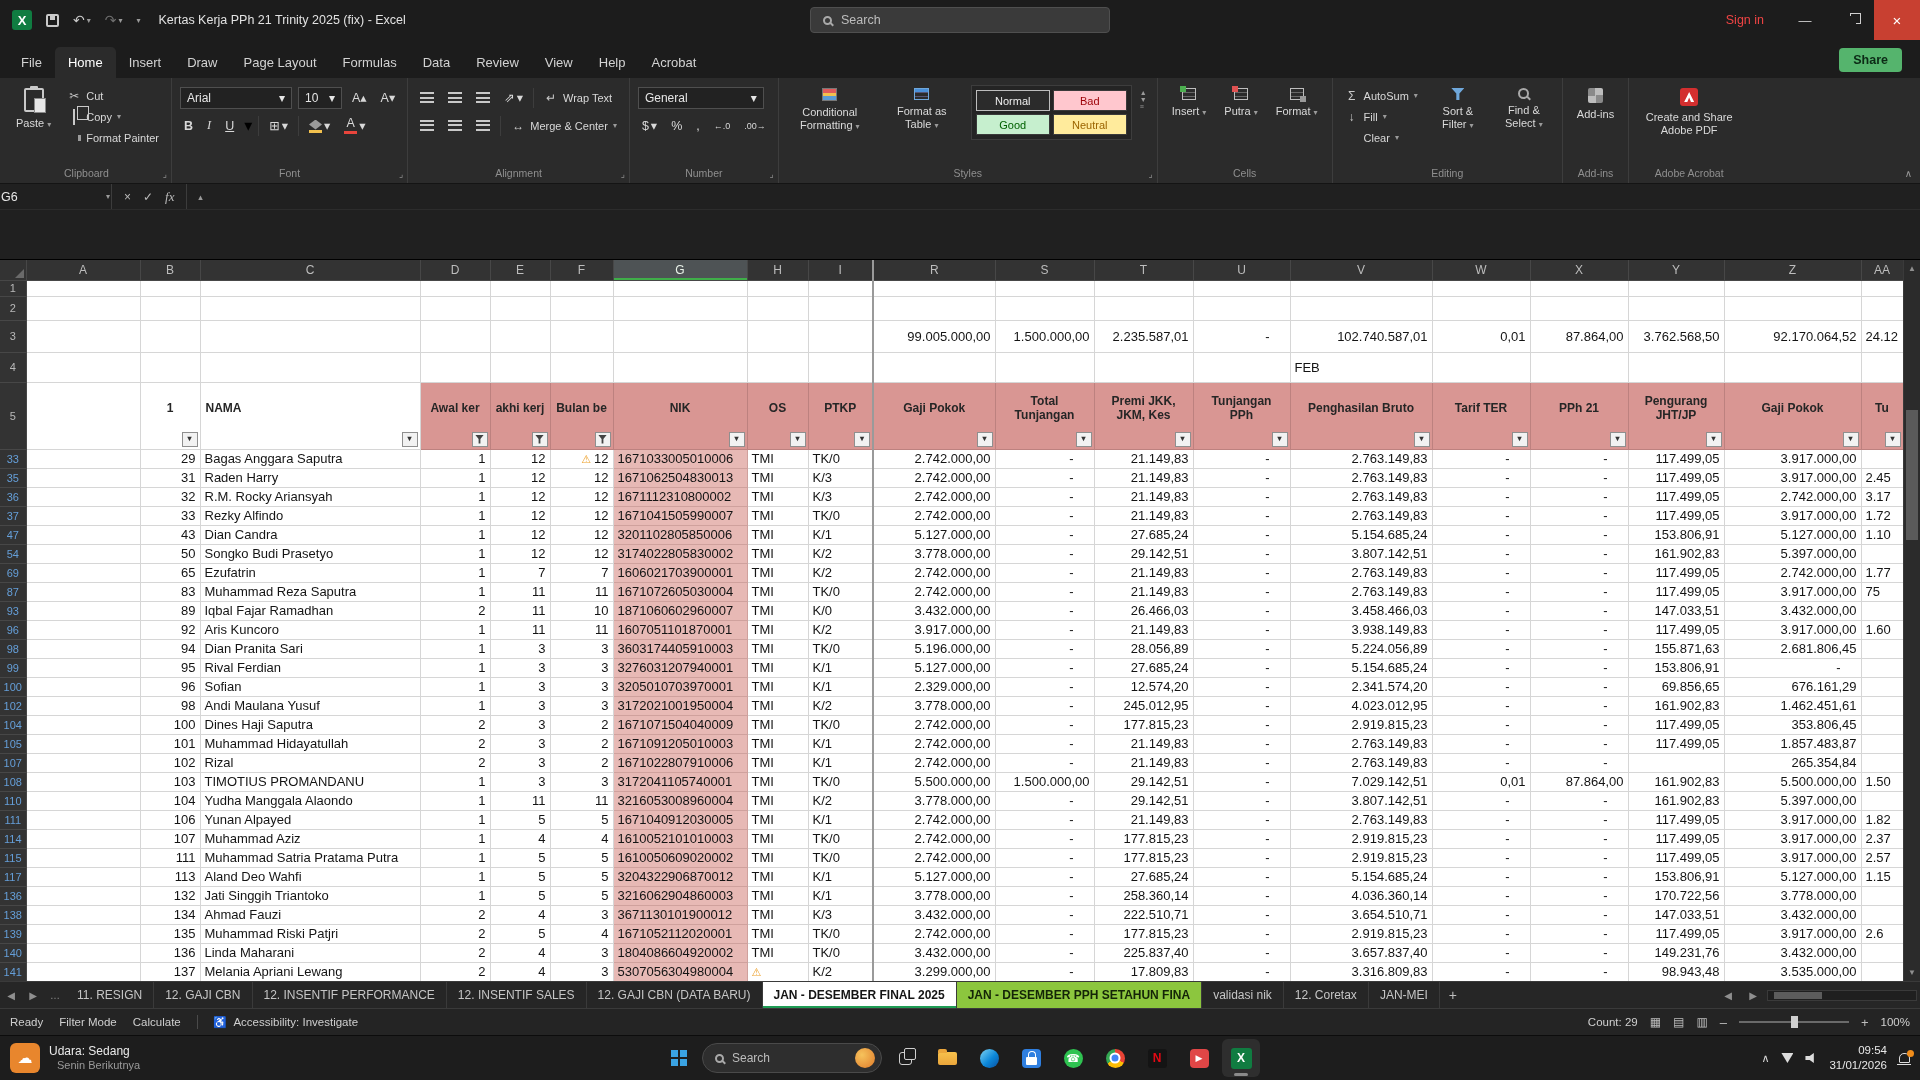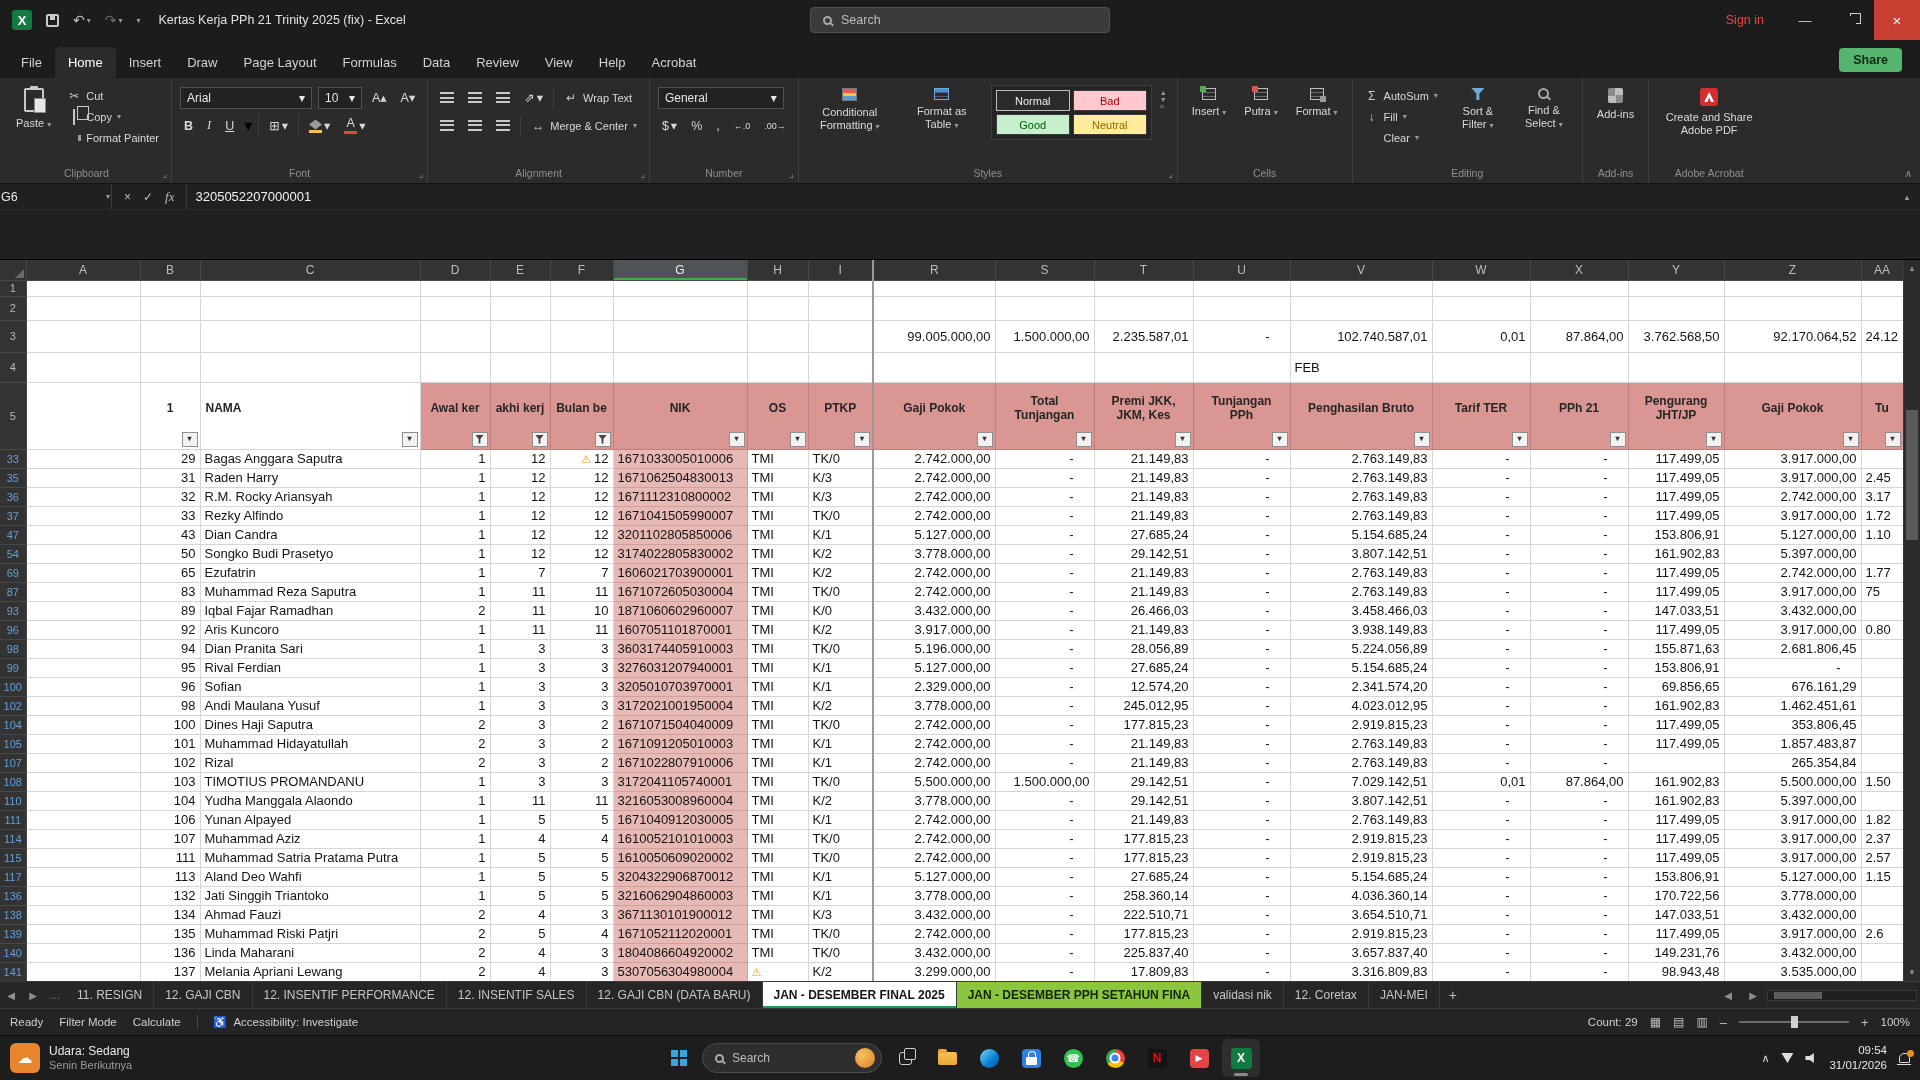--- a/index.html
+++ b/index.html
@@ -146,21 +146,21 @@
   .zminus,.zplus{color:#bdbdbd;font-size:13px;}
   .ztrack{width:110px;height:2px;background:#6a6a6a;position:relative;display:inline-block;}
   .zthumb{position:absolute;left:52px;top:-5px;width:7px;height:12px;background:#cfcfcf;}
 
   
   .taskbar{height:45px;background:#1d1d1d;border-top:1px solid #0c0c0c;position:relative;flex:0 0 auto;}
   .tbleft{position:absolute;left:10px;top:0;bottom:0;display:flex;align-items:center;gap:9px;}
   .wic{width:30px;height:30px;background:#e8862d;border-radius:6px;color:#fff;font-size:15px;display:flex;align-items:center;justify-content:center;}
   .wtx{display:flex;flex-direction:column;line-height:1.25;}
   .wt1{color:#eaeaea;font-size:12px;}
-  .wt2{color:#9a9a9a;font-size:11px;}
+  .wt2{color:#9a9a9a;font-size:11px;margin-left:8px;}
   .tbcenter{position:absolute;left:50%;top:0;bottom:0;transform:translateX(-50%);display:flex;align-items:center;gap:4px;}
   .tbic{width:38px;height:38px;display:flex;align-items:center;justify-content:center;border-radius:6px;position:relative;flex:0 0 auto;}
   .tbic.active{background:rgba(255,255,255,0.08);}
   .tbic.active::after{content:"";position:absolute;bottom:1px;left:50%;transform:translateX(-50%);width:14px;height:3px;border-radius:2px;background:#8a8a8a;}
   .winlogo{display:grid;grid-template-columns:7px 7px;grid-template-rows:7px 7px;gap:2px;}
   .winlogo i{background:#3aa3e3;display:block;}
   .tbsearch{height:30px;background:#2e2e2e;border:1px solid #4a4a4a;border-radius:15px;display:flex;align-items:center;gap:8px;padding:0 6px 0 12px;color:#bdbdbd;font-size:12px;width:180px;}
   .shl{width:20px;height:20px;border-radius:50%;background:radial-gradient(circle at 35% 35%,#f6c35c,#e07b2a);margin-left:auto;}
   .tv{width:13px;height:13px;border:1.5px solid #d0d0d0;border-radius:3px;position:relative;}
   .tv::after{content:"";position:absolute;top:-5px;right:-5px;width:10px;height:10px;border:1.5px solid #d0d0d0;border-radius:2px;background:#1d1d1d;}
@@ -258,21 +258,21 @@
             <span>Format Painter</span>
           </div>
       </div>
       <div class="glabel">Clipboard</div>
       <span class="launcher">⌟</span>
     </div>
 
     <div class="rgroup">
       <div class="col">
         <div class="rowline">
-          <div class="combo" style="width:132px">
+          <div class="combo" style="width:112px">
               <span>Arial</span>
               <span class="dda">▾</span>
             </div>
           <div class="combo" style="width:44px">
               <span>10</span>
               <span class="dda">▾</span>
             </div>
           <span class="tbtn">A▴</span>
           <span class="tbtn">A▾</span>
         </div>
@@ -454,21 +454,20 @@
     <div class="fbrow">
       <div class="namebox">
           <span>G6</span>
           <span class="nbdd">▾</span>
         </div>
       <div class="fbbtns">
         <span>×</span>
         <span>✓</span>
         <span class="fbfx">fx</span>
       </div>
-      <div class="fbinput"><span>3205052207000001</span></div>
       <span class="fbchev">▴</span>
     </div>
   </div>
 
   <div class="gridwrap">
     <div id="grid-container">
         <table class="sheet">
           <colgroup>
             <col style="width:26px">
             <col style="width:114px">
@@ -927,21 +926,21 @@
               <td class="cell txt hidb">K/2</td>
               <td class="cell num">3.917.000,00</td>
               <td class="cell dash">-</td>
               <td class="cell num">21.149,83</td>
               <td class="cell dash">-</td>
               <td class="cell num">3.938.149,83</td>
               <td class="cell dash">-</td>
               <td class="cell dash">-</td>
               <td class="cell num">117.499,05</td>
               <td class="cell num">3.917.000,00</td>
-              <td class="cell aa">0.80</td>
+              <td class="cell aa">1.60</td>
             </tr>
             <tr style="height:19px">
               <td class="rh blue">98</td>
               <td class="cell"></td>
               <td class="cell num">94</td>
               <td class="cell txt">Dian Pranita Sari</td>
               <td class="cell num">1</td>
               <td class="cell num">3</td>
               <td class="cell num">3</td>
               <td class="cell pinkD txt">3603174405910003</td>

